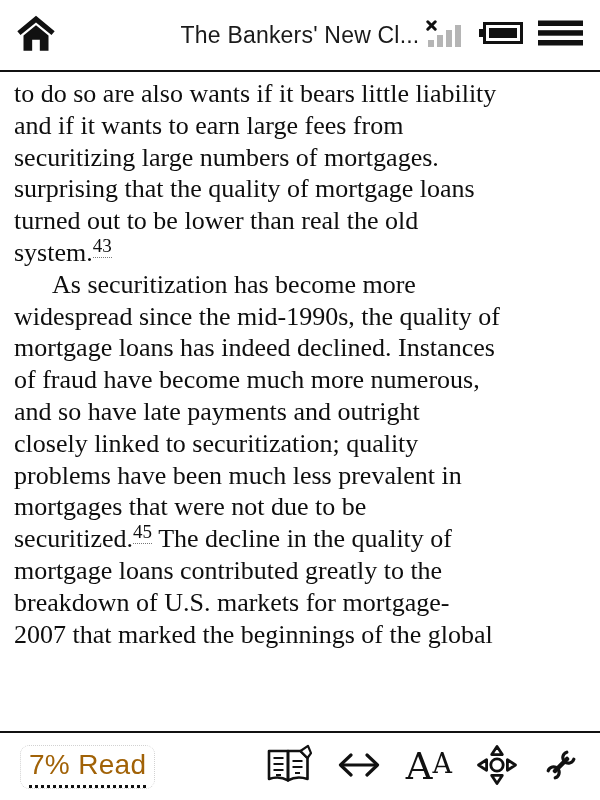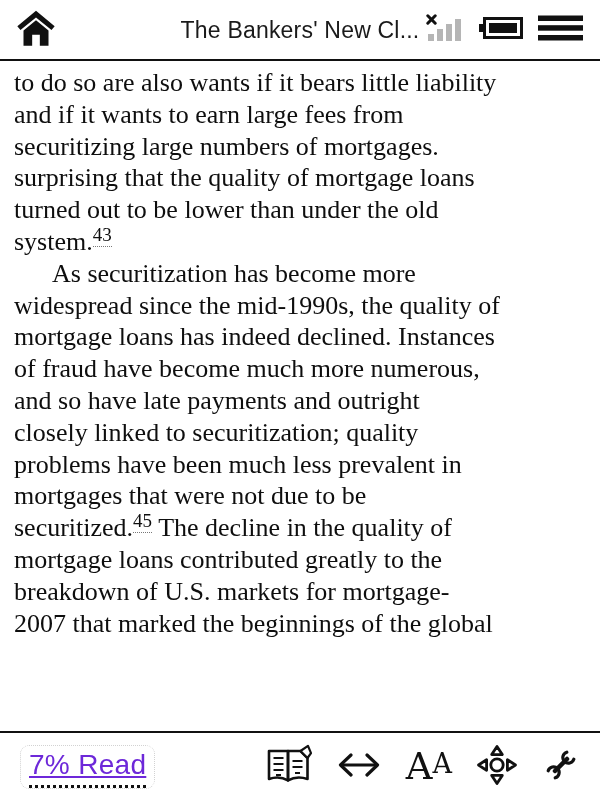--- a/index.html
+++ b/index.html
@@ -6,21 +6,21 @@
   body{
     width:600px;height:800px;
     background:#ffffff;
     font-family:"Liberation Sans", sans-serif;
     color:#111;
     position:relative;
     overflow:hidden;
   }
   
   .topbar{
-    height:61px;
+    height:72px;
     border-bottom:2px solid #111;
     display:flex;
     align-items:center;
     padding:0 16px;
     box-sizing:border-box;
     position:relative;
   }
   .home-btn{display:flex;align-items:center;cursor:pointer;}
   .topbar-title{
     position:absolute;
@@ -68,25 +68,24 @@
     background:#fff;
   }
   .progress-chip{
     border:1.5px dotted #d2d2d2;
     border-radius:9px;
     padding:3px 8px 7px 8px;
     cursor:pointer;
   }
   .progress-label{
     font-size:28px;
-    color:#6d28d9;
+    color:#a16207;
     border-bottom:3.5px dotted #111;
     padding-bottom:5px;
     letter-spacing:0.3px;
-    text-decoration:underline;
   }
   .toolbar{
     margin-left:auto;
     display:flex;
     align-items:center;
     gap:24px;
   }
   .tool-btn{display:flex;align-items:flex-end;cursor:pointer;}
   .aa-icon{
     font-family:"DejaVu Serif","Liberation Serif",serif;
@@ -145,21 +144,21 @@
     </span>
   </div>
 </div>
 
 <div class="page">
     <div class="para">
       <div class="line">to do so are also wants if it bears little liability</div>
       <div class="line">and if it wants to earn large fees from</div>
       <div class="line">securitizing large numbers of mortgages.</div>
       <div class="line">surprising that the quality of mortgage loans</div>
-      <div class="line">turned out to be lower than under the old</div>
+      <div class="line">turned out to be lower than real the old</div>
       <div class="line">system.<sup class="footnote">43</sup></div>
     </div>
     <div class="para">
       <div class="line indent">As securitization has become more</div>
       <div class="line">widespread since the mid-1990s, the quality of</div>
       <div class="line">mortgage loans has indeed declined. Instances</div>
       <div class="line">of fraud have become much more numerous,</div>
       <div class="line">and so have late payments and outright</div>
       <div class="line">closely linked to securitization; quality</div>
       <div class="line">problems have been much less prevalent in</div>

